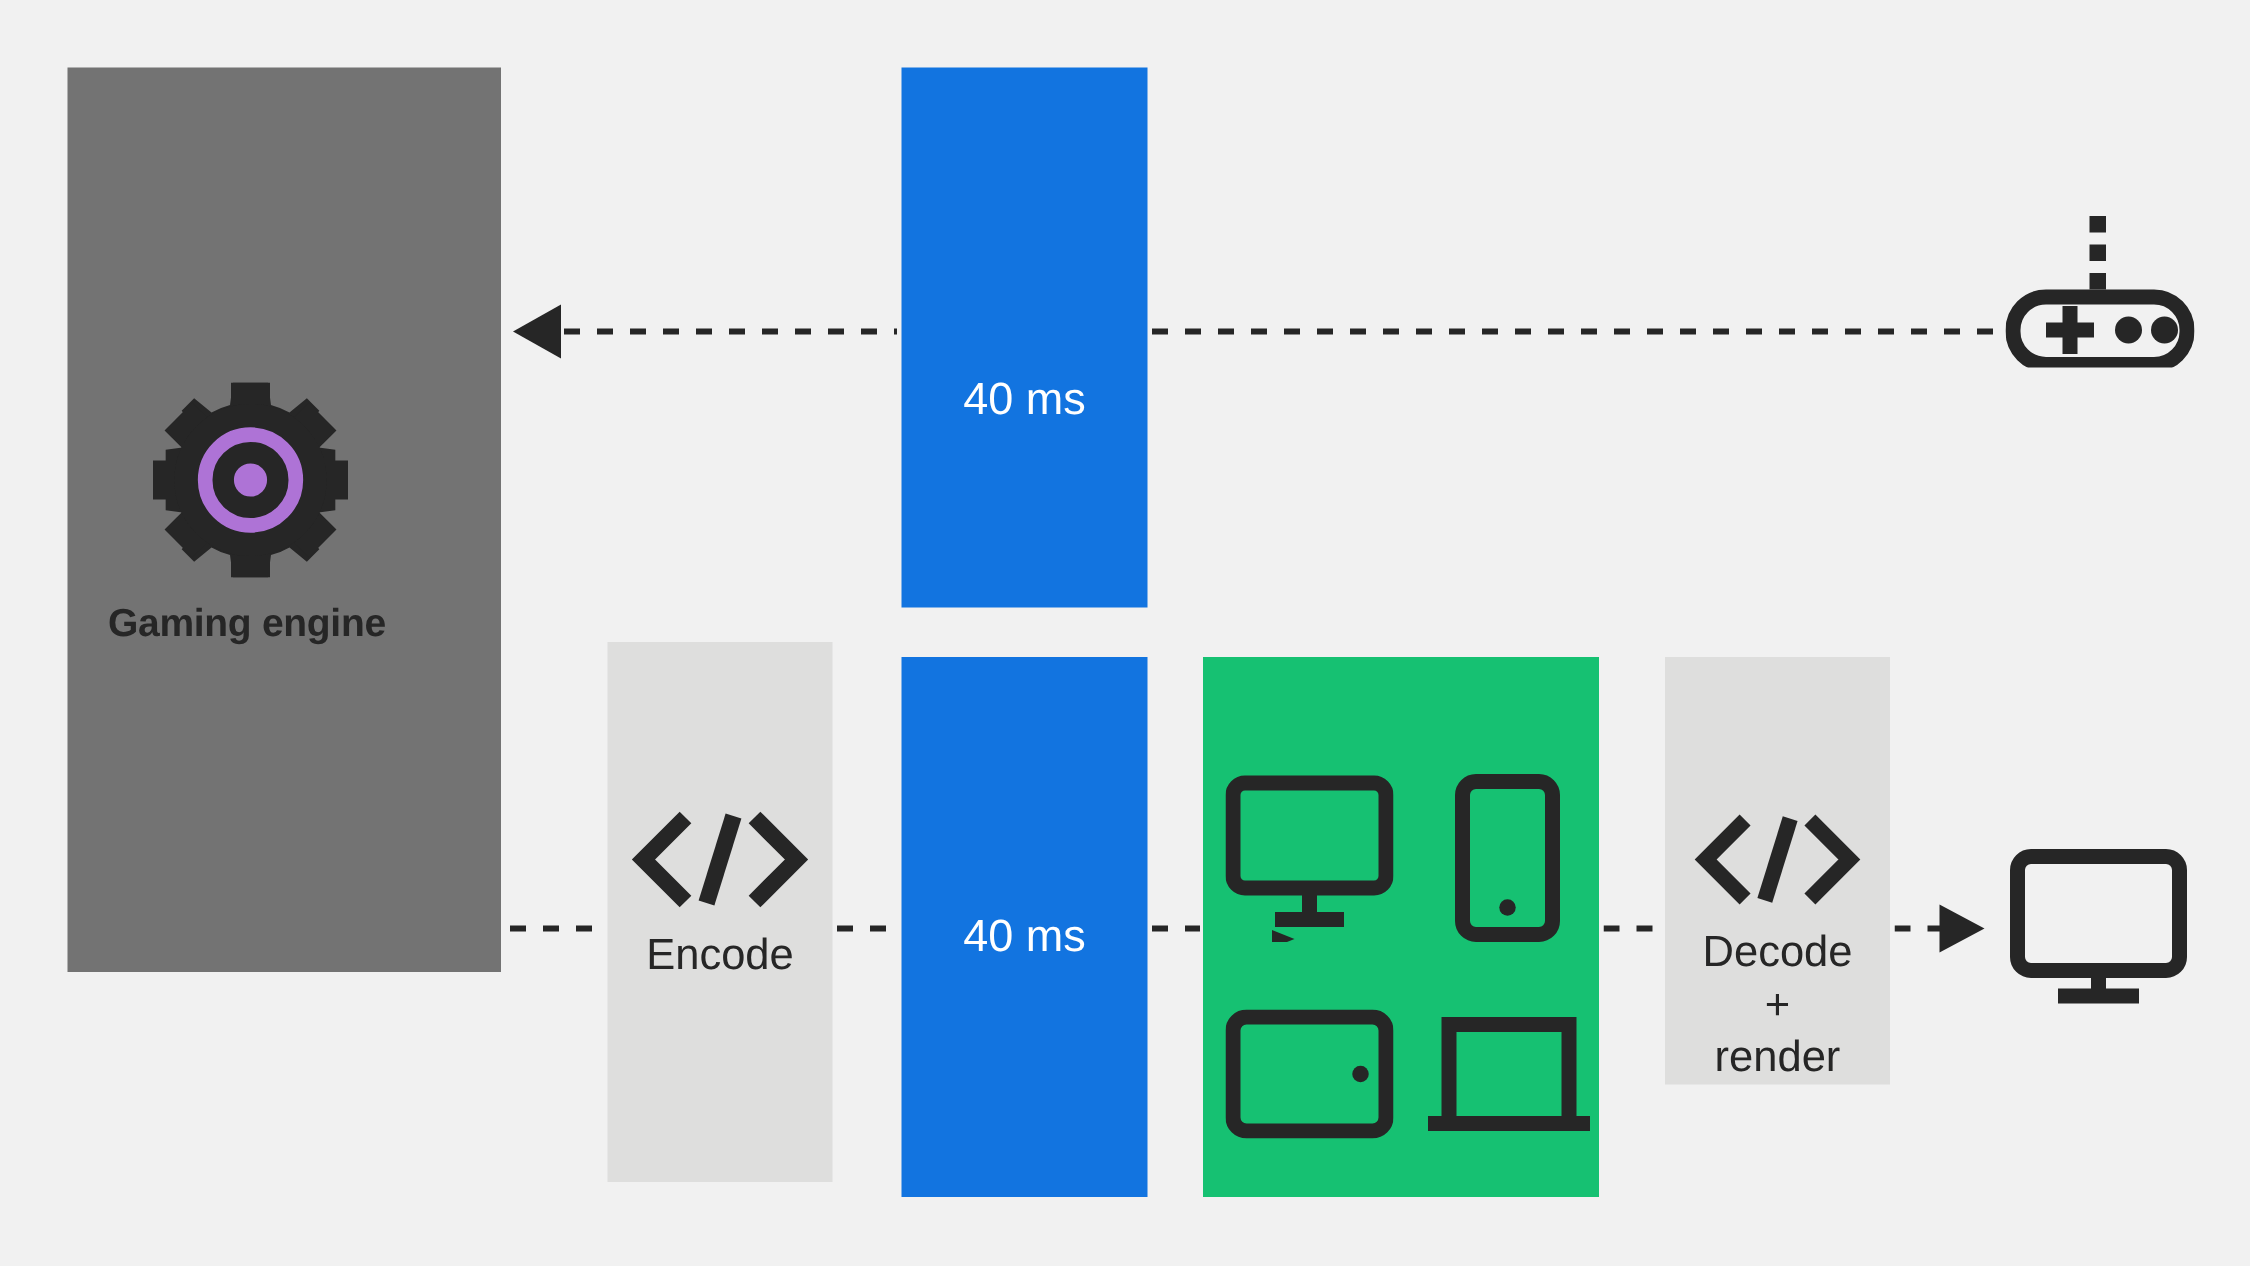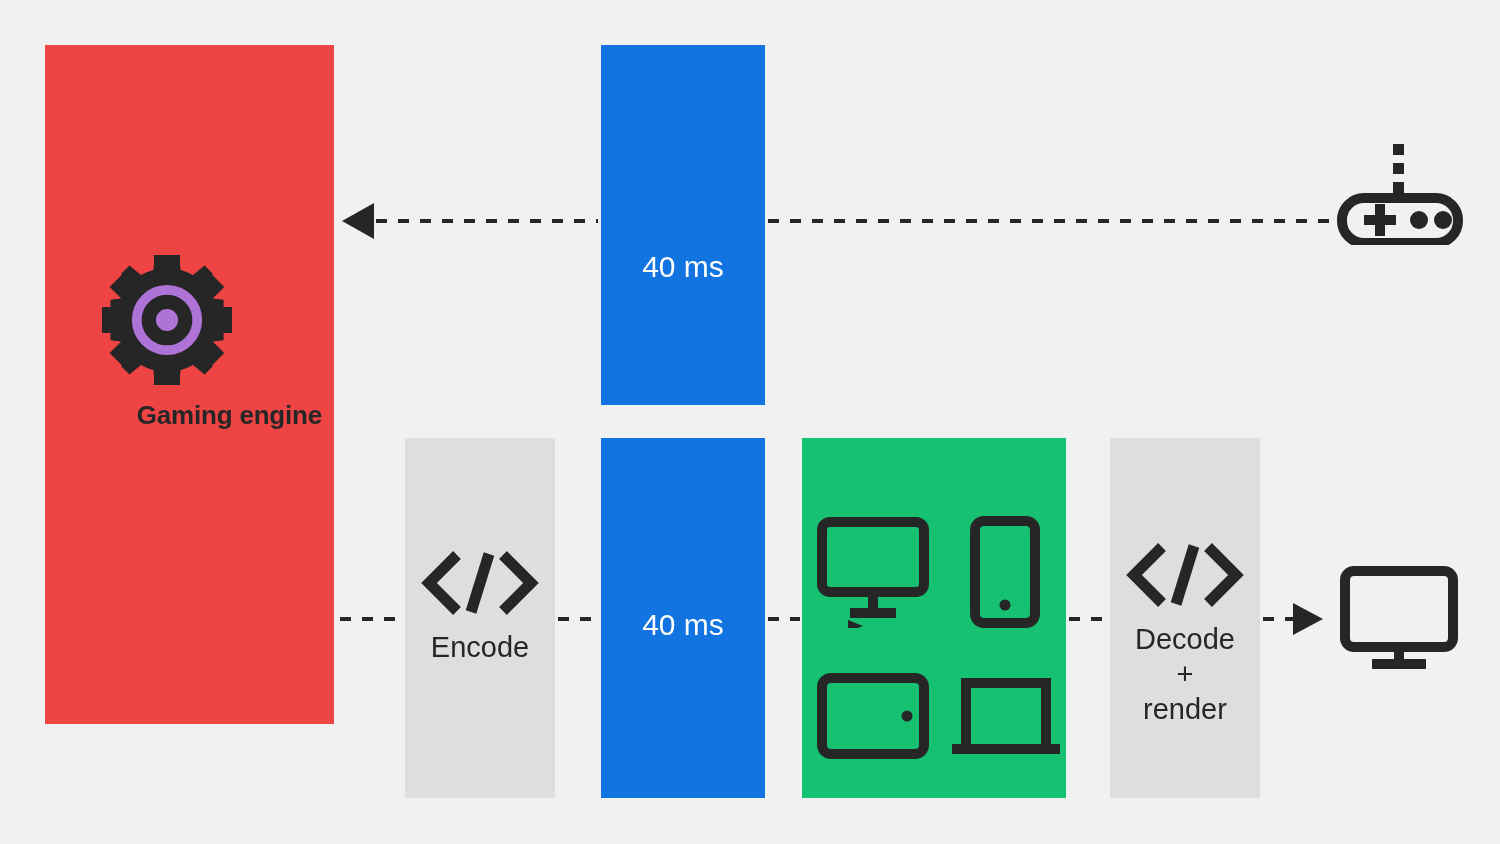--- a/index.html
+++ b/index.html
@@ -22,23 +22,22 @@
   }
   .box {
     position: absolute;
     box-sizing: border-box;
   }
   
   #engine-panel {
     left: 45px;
     top: 45px;
     width: 289px;
-    height: 679px;
-    background: #ef4444;
-    text-align: right;
+    height: 603px;
+    background: #737373;
   }
   #engine-gear {
     position: absolute;
     left: 57px;
     top: 210px;
     width: 130px;
     height: 130px;
   }
   #engine-text {
     position: absolute;
@@ -85,29 +84,29 @@
 
   
   .codec-box {
     background: #dededd;
     display: flex;
     flex-direction: column;
     align-items: center;
   }
   #encode-box {
     left: 405px;
-    top: 438px;
+    top: 428px;
     width: 150px;
     height: 360px;
   }
   #decode-box {
     left: 1110px;
     top: 438px;
     width: 150px;
-    height: 360px;
+    height: 285px;
   }
   .code-glyph {
     width: 118px;
     height: 66px;
     margin-top: 112px;
   }
   #decode-box .code-glyph { margin-top: 104px; }
   .codec-label {
     font-size: 29px;
     line-height: 35px;

